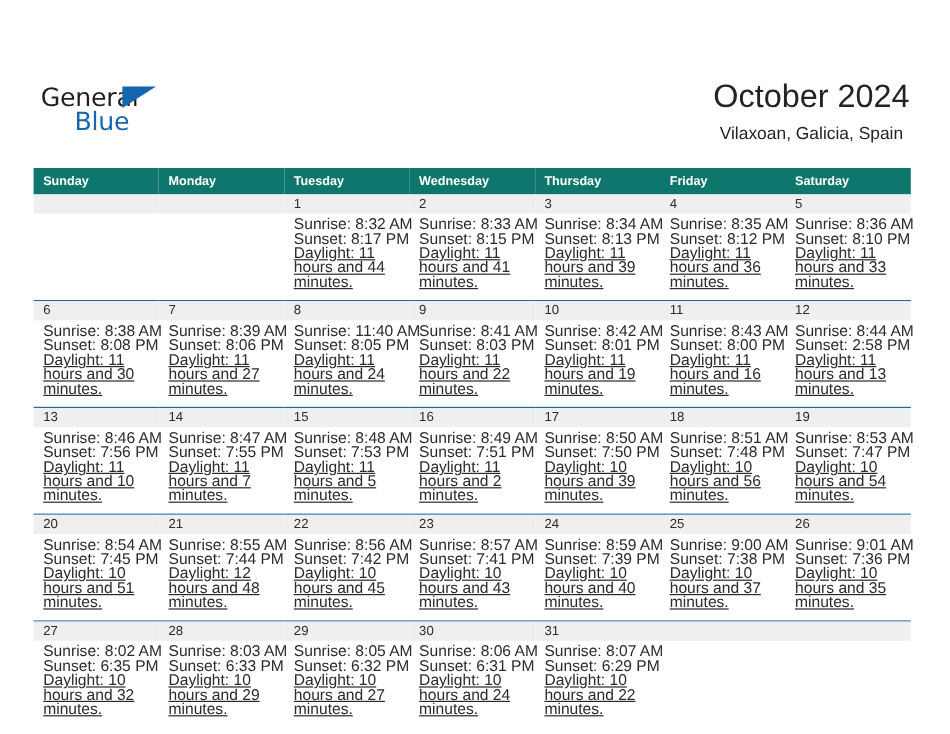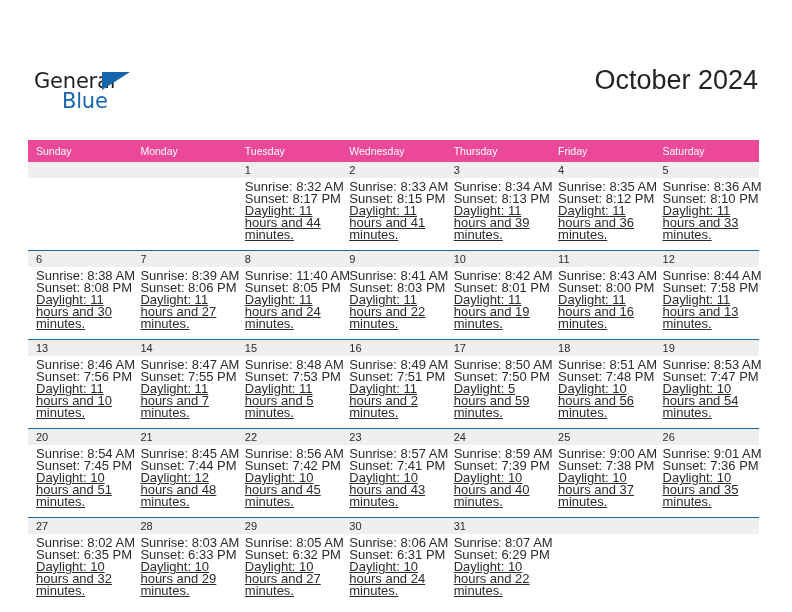--- a/index.html
+++ b/index.html
@@ -94,24 +94,24 @@
   .calendar {
     position: absolute;
     left: 28px;
     top: 104px;
     width: 731px;
     border-collapse: collapse;
     table-layout: fixed;
   }
 
   .calendar th {
-    background: #ec4899;
+    background: #0f766e;
     color: #ffffff;
     font-size: 10.5px;
-    font-weight: normal;
+    font-weight: bold;
     text-align: left;
     padding: 5px 0 5px 8px;
     height: 12px;
     border: none;
   }
 
   .calendar td {
     vertical-align: top;
     padding: 0;
     border: none;
@@ -160,20 +160,21 @@
   <div class="top">
 
     <div class="brand">
       <span class="brand-general">General</span>
       <span class="brand-flag"></span>
       <span class="brand-blue">Blue</span>
     </div>
 
     <div class="titles">
       <div class="cal-title">October 2024</div>
+      <div class="cal-subtitle">Vilaxoan, Galicia, Spain</div>
     </div>
 
   </div>
 
   <table class="calendar">
     <thead>
       <tr>
         <th>Sunday</th>
         <th>Monday</th>
         <th>Tuesday</th>
@@ -305,21 +306,21 @@
                 <div>Sunset: 8:00 PM</div>
                 <div class="daylight">Daylight: 11 hours and 16 minutes.</div>
               </div>
             </div>
           </td>
           <td>
             <div class="cell-inner">
               <div class="daynum-band">12</div>
               <div class="cell-body">
                 <div>Sunrise: 8:44 AM</div>
-                <div>Sunset: 7:58 PM</div>
+                <div>Sunset: 2:58 PM</div>
                 <div class="daylight">Daylight: 11 hours and 13 minutes.</div>
               </div>
             </div>
           </td>
         </tr>
         <tr>
           <td>
             <div class="cell-inner">
               <div class="daynum-band">13</div>
               <div class="cell-body">
@@ -358,21 +359,21 @@
                 <div class="daylight">Daylight: 11 hours and 2 minutes.</div>
               </div>
             </div>
           </td>
           <td>
             <div class="cell-inner">
               <div class="daynum-band">17</div>
               <div class="cell-body">
                 <div>Sunrise: 8:50 AM</div>
                 <div>Sunset: 7:50 PM</div>
-                <div class="daylight">Daylight: 5 hours and 59 minutes.</div>
+                <div class="daylight">Daylight: 10 hours and 39 minutes.</div>
               </div>
             </div>
           </td>
           <td>
             <div class="cell-inner">
               <div class="daynum-band">18</div>
               <div class="cell-body">
                 <div>Sunrise: 8:51 AM</div>
                 <div>Sunset: 7:48 PM</div>
                 <div class="daylight">Daylight: 10 hours and 56 minutes.</div>
@@ -398,21 +399,21 @@
                 <div>Sunrise: 8:54 AM</div>
                 <div>Sunset: 7:45 PM</div>
                 <div class="daylight">Daylight: 10 hours and 51 minutes.</div>
               </div>
             </div>
           </td>
           <td>
             <div class="cell-inner">
               <div class="daynum-band">21</div>
               <div class="cell-body">
-                <div>Sunrise: 8:45 AM</div>
+                <div>Sunrise: 8:55 AM</div>
                 <div>Sunset: 7:44 PM</div>
                 <div class="daylight">Daylight: 12 hours and 48 minutes.</div>
               </div>
             </div>
           </td>
           <td>
             <div class="cell-inner">
               <div class="daynum-band">22</div>
               <div class="cell-body">
                 <div>Sunrise: 8:56 AM</div>

